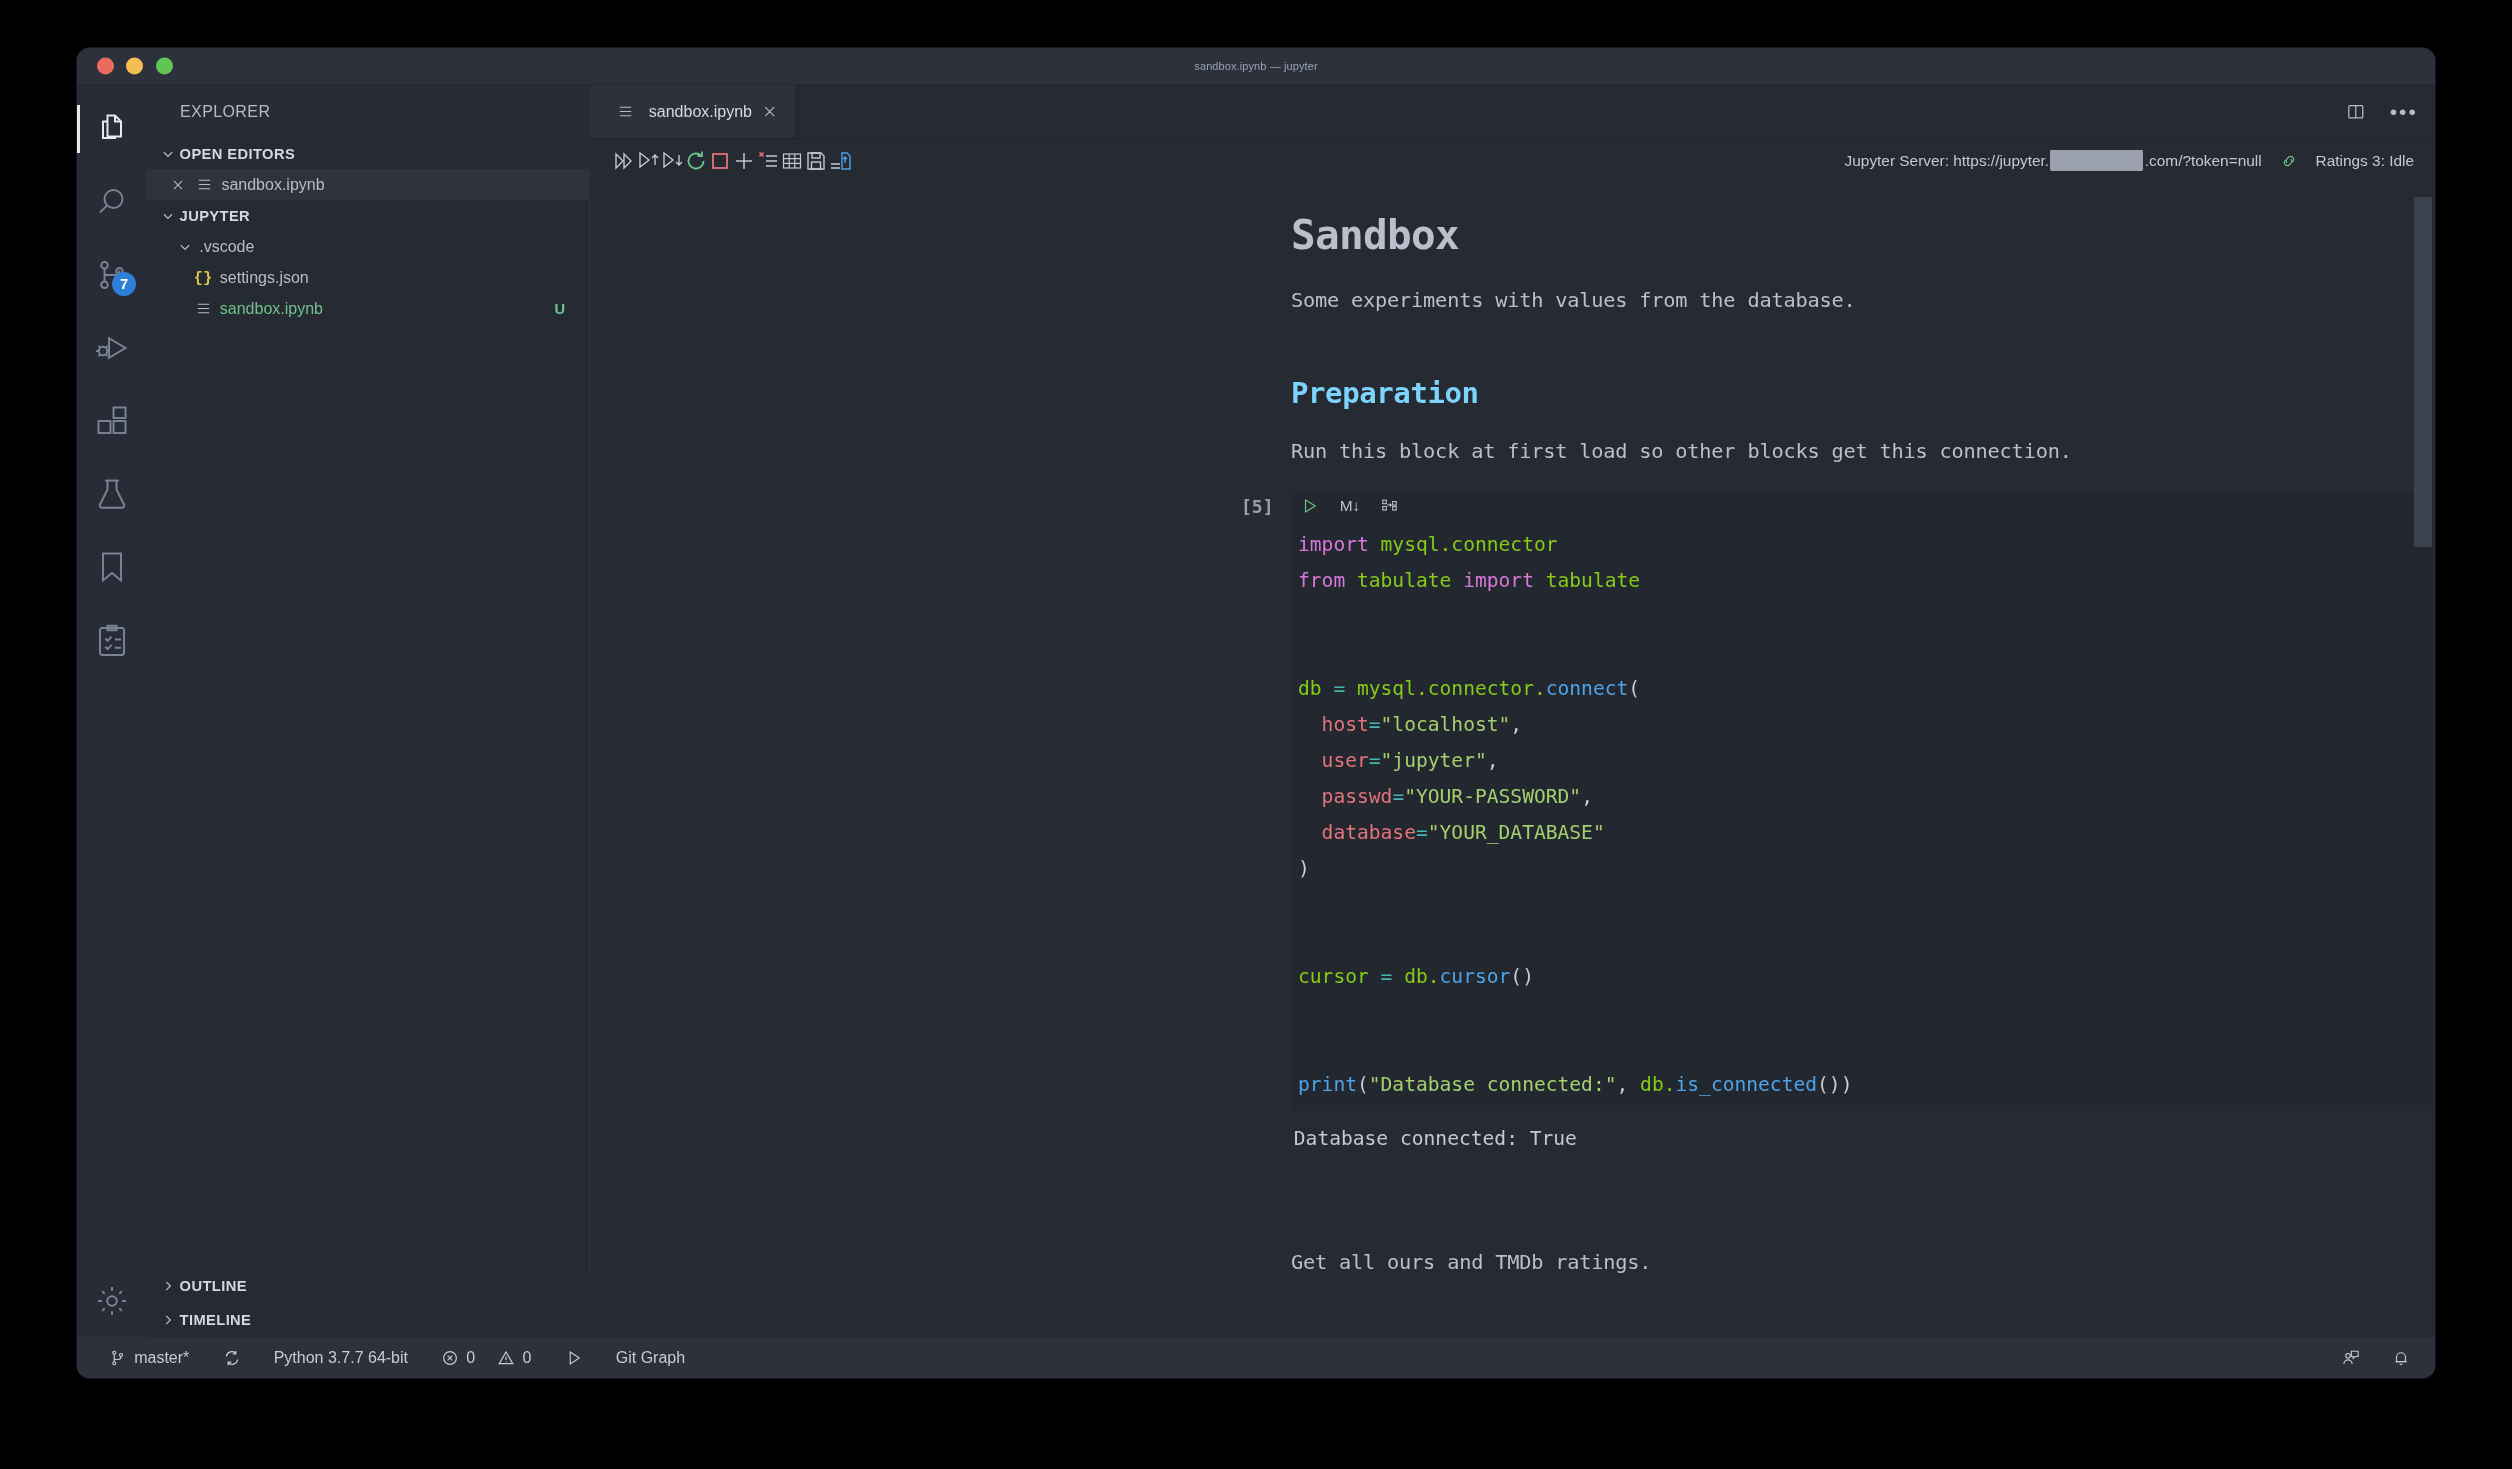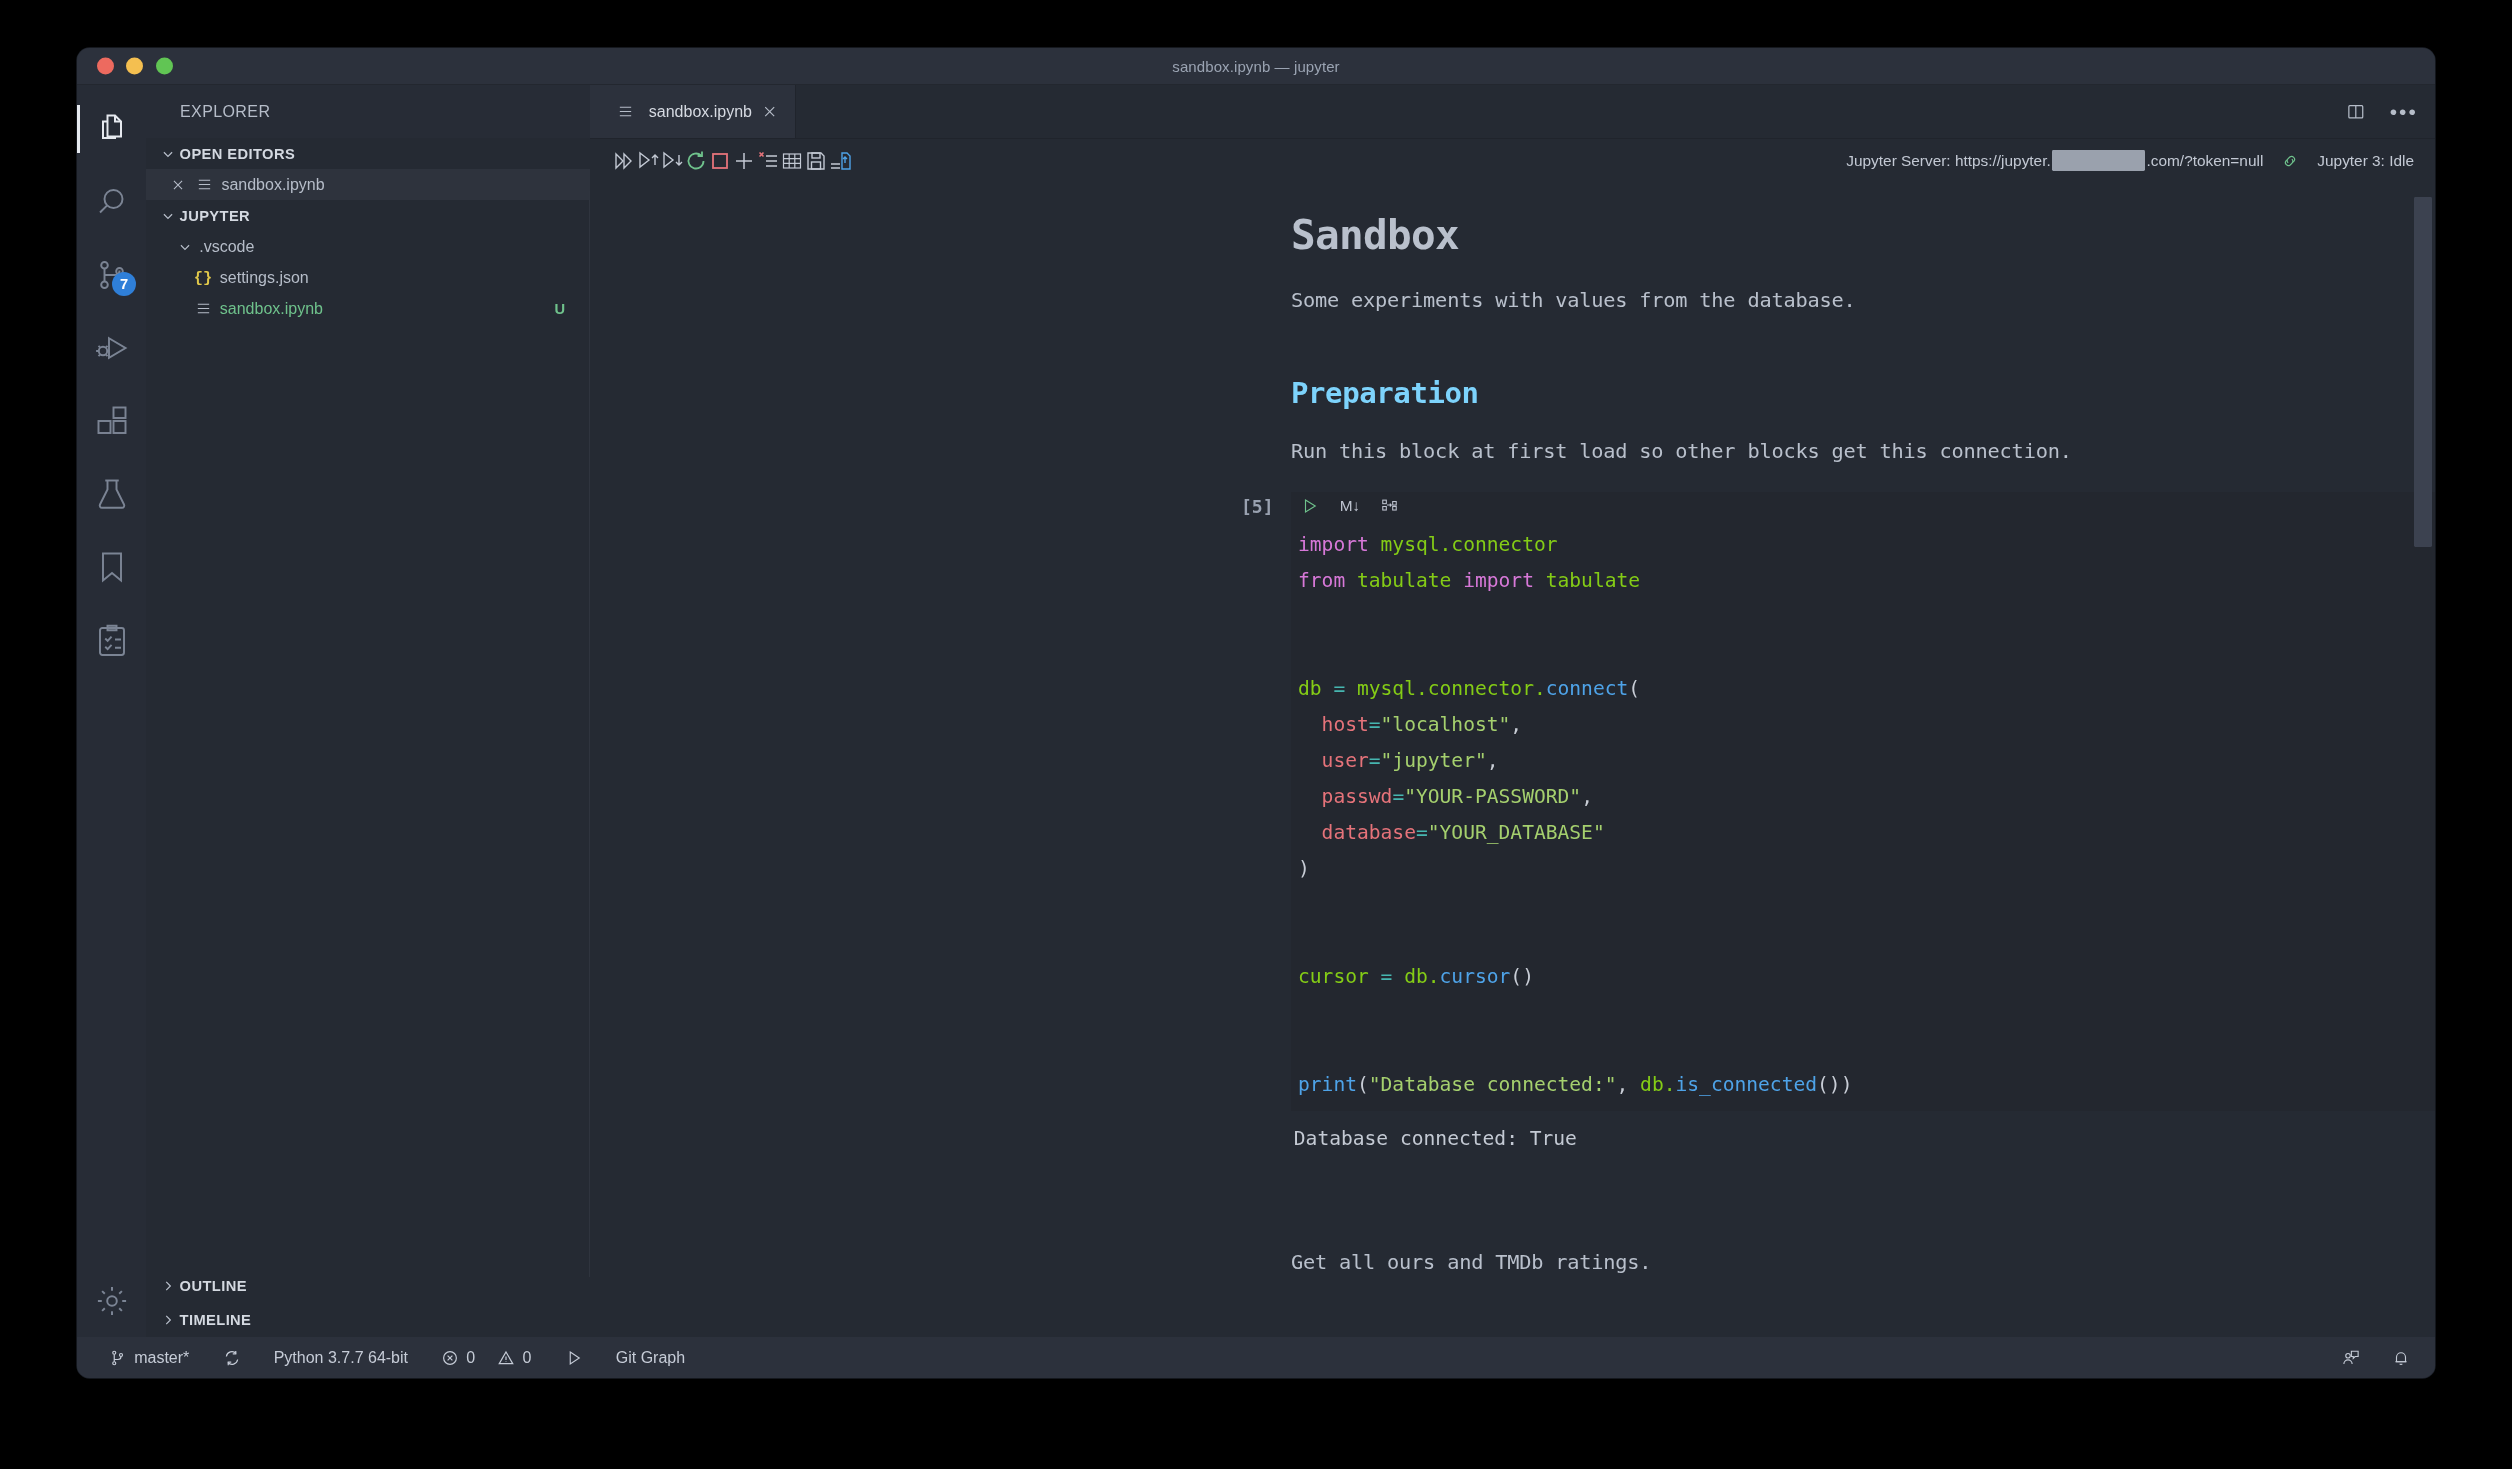--- a/index.html
+++ b/index.html
@@ -35,21 +35,21 @@
     position: absolute; left: 19.6px; top: 50%;
     transform: translateY(-50%);
     display: flex; gap: 12.6px;
   }
   .dot { width: 17px; height: 17px; border-radius: 50%; }
   .dot.red { background: #ed6a5f; }
   .dot.yellow { background: #f4bf50; }
   .dot.green { background: #61c554; }
   .title-text {
     width: 100%; text-align: center;
-    font-size: 15px; color: #9aa3b2;
+    font-size: 11px; color: #9aa3b2;
     letter-spacing: 0.1px;
   }
 
   
   .body-row {
     display: flex;
     height: 1252px;
   }
 
   
@@ -615,21 +615,21 @@
               <span>Jupyter Server: https://jupyter.</span>
               <span class="redacted"></span>
               <span>.com/?token=null</span>
             </span>
           <span class="jlink">
             <svg viewBox="0 0 24 24" fill="none" stroke="currentColor" stroke-width="1.6">
               <path d="M9.5 14.5a4 4 0 0 1 0-5.6l2.2-2.2a4 4 0 0 1 5.6 5.6l-1.2 1.2"></path>
               <path d="M14.5 9.5a4 4 0 0 1 0 5.6l-2.2 2.2a4 4 0 0 1-5.6-5.6l1.2-1.2"></path>
             </svg>
           </span>
-          <span>Jupyter 3: Idle</span>
+          <span>Ratings 3: Idle</span>
         </div>
       </div>
 
       <div class="nb-canvas">
         <div class="nb-inner">
 
           <div class="md-h1">Sandbox</div>
           <div class="md-p">Some experiments with values from the database.</div>
 
           <div class="spacer-lg"></div>

